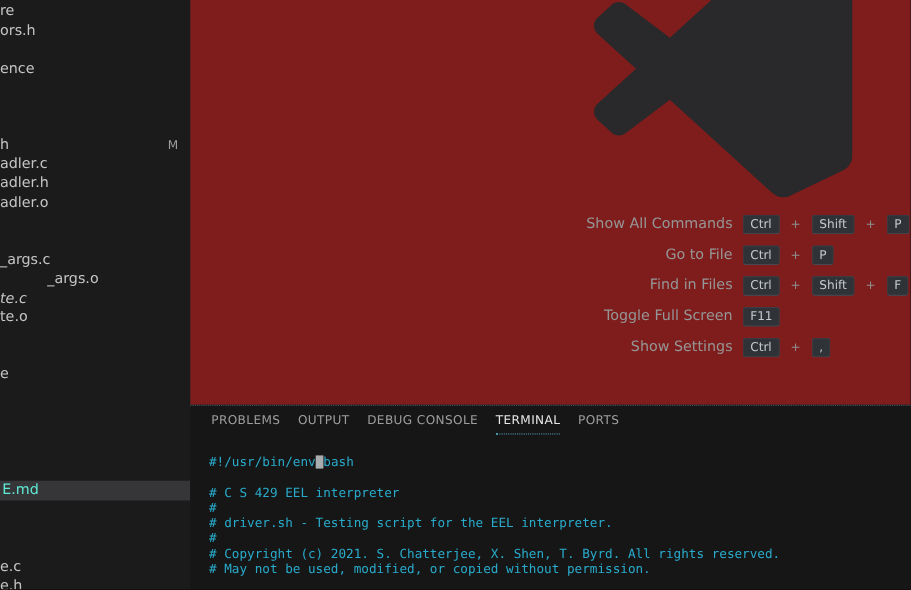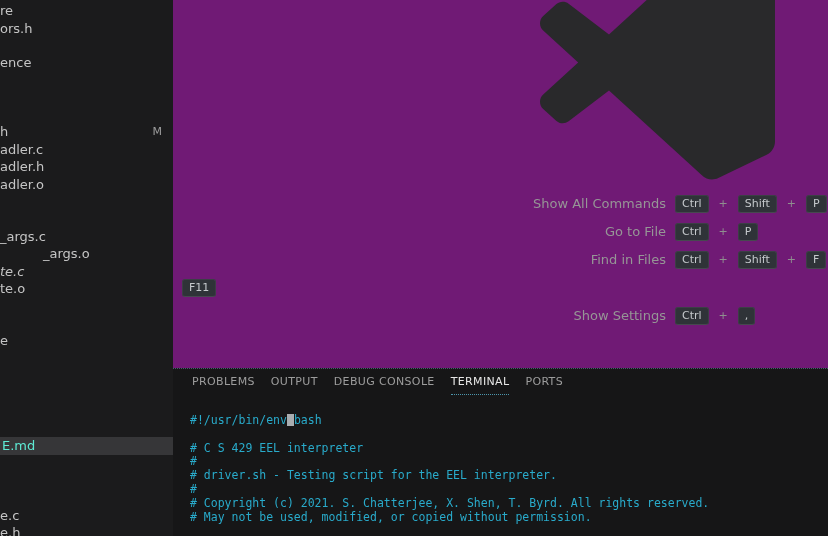--- a/index.html
+++ b/index.html
@@ -20,21 +20,21 @@
   }
   .side-item.selected{background:#363638;color:#5eead4;}
   .side-item.selected [data-bind]{padding-left:2px;}
   .badge{
     position:absolute;right:11px;top:0;height:18px;line-height:18px;
     font-size:11px;color:#9d9d9d;
   }
   
   .editor{
     position:absolute;left:173px;top:0;width:655px;height:368px;
-    background:#701a75;overflow:hidden;
+    background:#7f1d1d;overflow:hidden;
   }
   .logo{
     position:absolute;left:367px;top:-55px;width:235px;height:235px;
     fill:#29292b;
   }
   .shortcuts{position:absolute;top:195px;left:0;right:0;}
   .sc-row{display:flex;align-items:center;height:17px;margin-bottom:11px;}
   .sc-label{width:493px;text-align:right;font-size:13px;color:#969696;}
   .sc-keys{display:flex;align-items:center;margin-left:9px;gap:10px;}
   .key{
@@ -119,20 +119,21 @@
           <div class="sc-label" data-bind="editor.shortcuts.2.label">Find in Files</div>
           <div class="sc-keys">
             <span class="key" data-bind="editor.shortcuts.2.keys.0">Ctrl</span>
             <span class="plus" data-bind="editor.keys_separator">+</span>
             <span class="key" data-bind="editor.shortcuts.2.keys.1">Shift</span>
             <span class="plus" data-bind="editor.keys_separator">+</span>
             <span class="key" data-bind="editor.shortcuts.2.keys.2">F</span>
           </div>
         </div>
         <div class="sc-row">
+          <div class="sc-label" data-bind="editor.shortcuts.3.label">Toggle Full Screen</div>
           <div class="sc-keys">
             <span class="key" data-bind="editor.shortcuts.3.keys.0">F11</span>
           </div>
         </div>
         <div class="sc-row">
           <div class="sc-label" data-bind="editor.shortcuts.4.label">Show Settings</div>
           <div class="sc-keys">
             <span class="key" data-bind="editor.shortcuts.4.keys.0">Ctrl</span>
             <span class="plus" data-bind="editor.keys_separator">+</span>
             <span class="key" data-bind="editor.shortcuts.4.keys.1">,</span>

